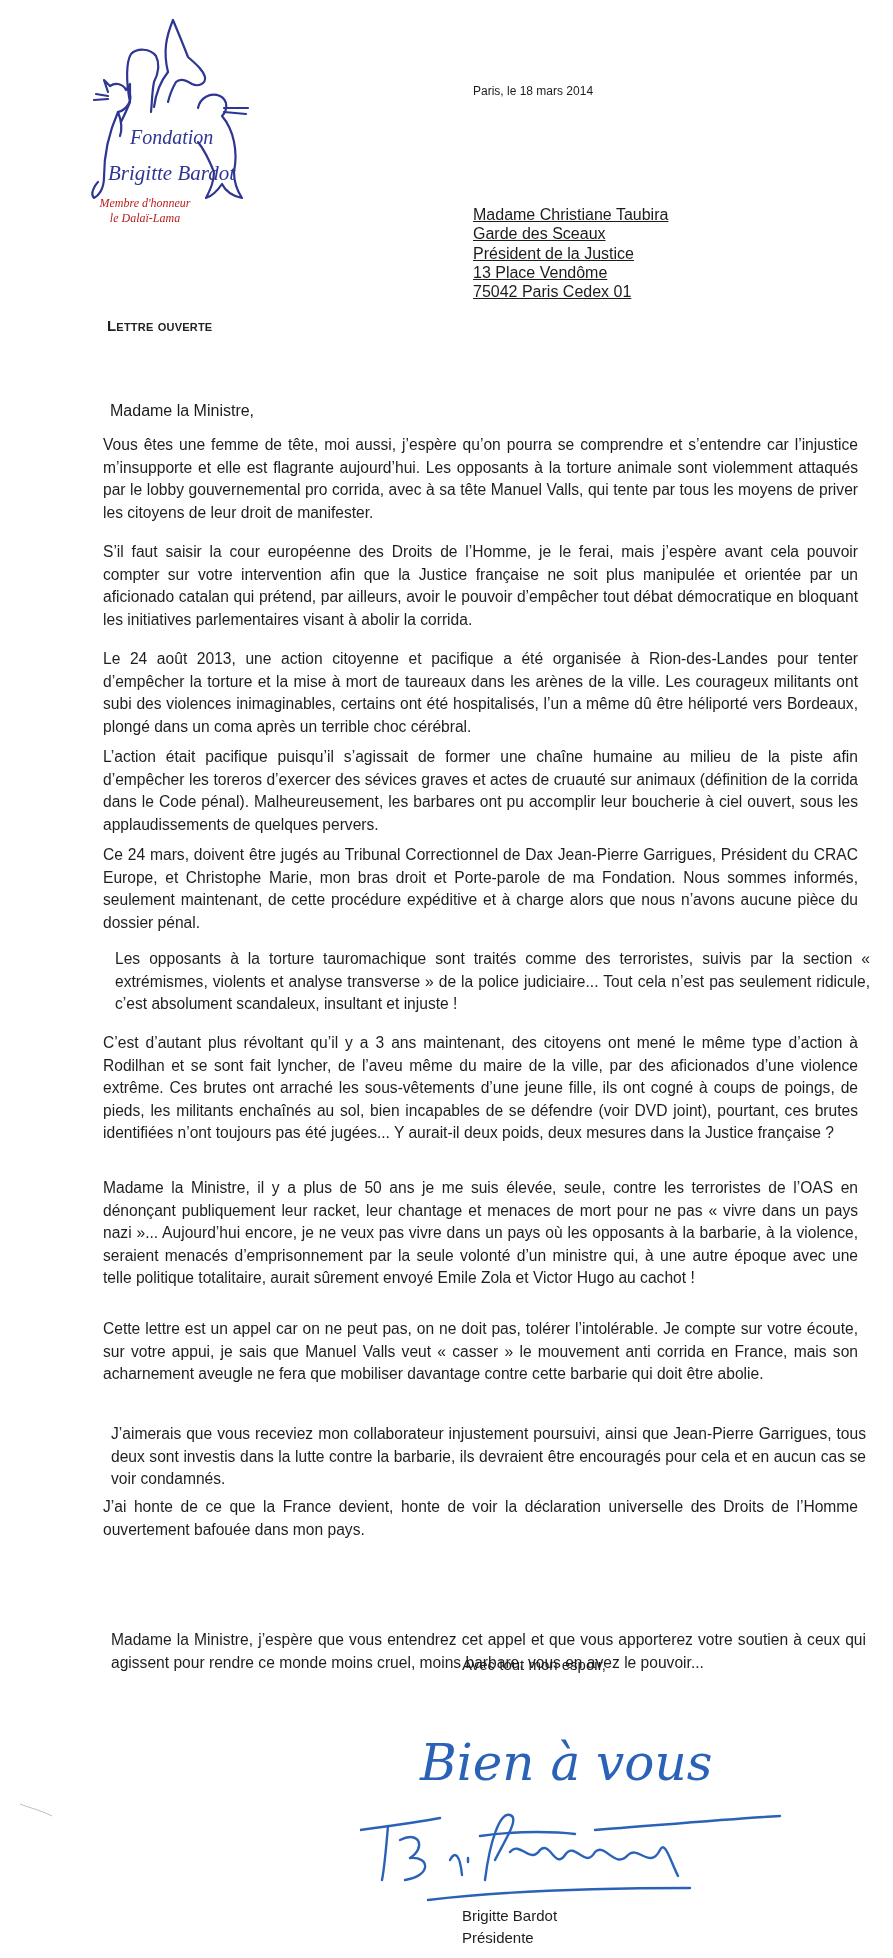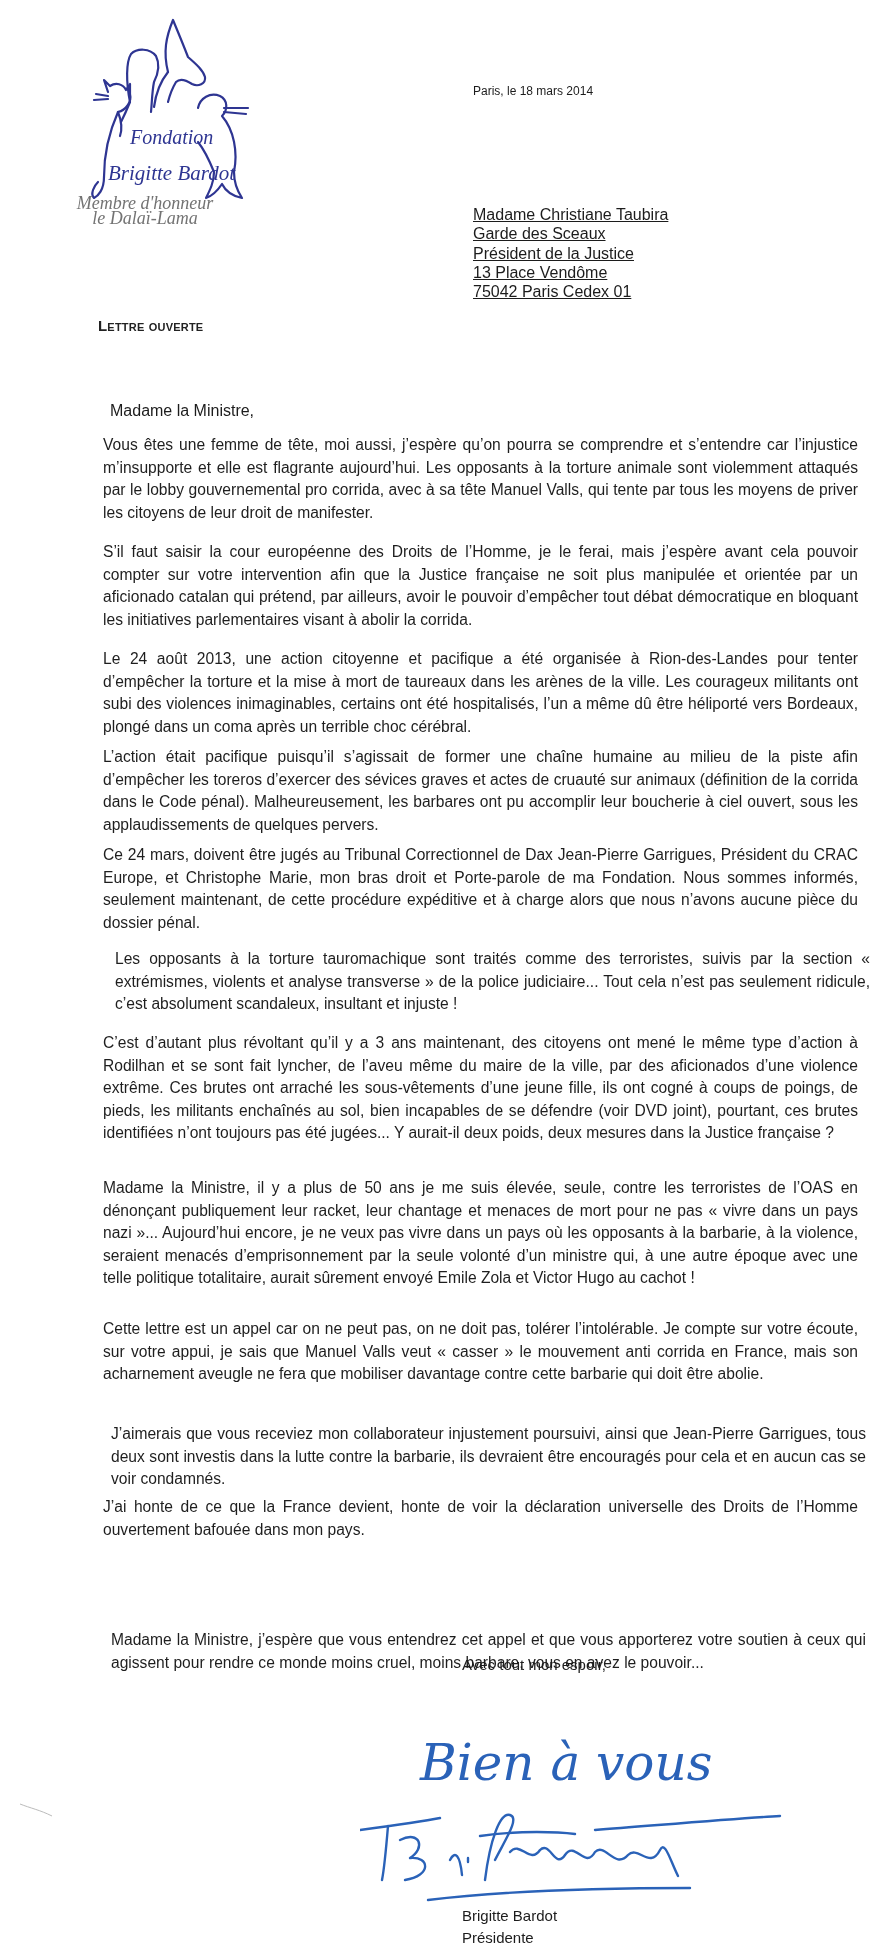--- a/index.html
+++ b/index.html
@@ -1,25 +1,25 @@
 <!DOCTYPE html>
 <html><head>
 <meta charset="utf-8">
 <style>
   html, body { margin: 0; padding: 0; background: #ffffff; }
   body { width: 893px; height: 1958px; position: relative; overflow: hidden;
          font-family: "Liberation Sans", sans-serif; color: #1c1c1c; }
   .logo { position: absolute; left: 38px; top: 12px; width: 230px; height: 200px; }
   .honor { position: absolute; left: 70px; top: 196px; width: 150px; text-align: center;
-           font-family: "Liberation Serif", serif; font-style: italic; color: #737373;
-           font-size: 18px; line-height: 15px; }
+           font-family: "Liberation Serif", serif; font-style: italic; color: #b91c1c;
+           font-size: 12px; line-height: 15px; }
   .date { position: absolute; left: 473px; top: 84px; font-size: 12px; }
   .recipient { position: absolute; left: 473px; top: 205px; font-size: 16px; line-height: 19.3px; text-decoration: underline; }
   .recipient div { white-space: nowrap; }
-  .title { position: absolute; left: 98px; top: 317px; font-size: 15px; font-weight: bold;
+  .title { position: absolute; left: 107px; top: 317px; font-size: 15px; font-weight: bold;
            font-variant: small-caps; letter-spacing: 0.2px; color: #222; }
   .salutation { position: absolute; left: 103px; top: 402px; font-size: 16px; margin-left: 7px; }
   .para { position: absolute; left: 103px; width: 755px; font-size: 15.6px; line-height: 22.6px;
           text-align: justify; color: #1e1e1e; }
   .closing { position: absolute; left: 462px; top: 1656px; font-size: 15px; }
   .handwritten { position: absolute; left: 360px; top: 1680px; width: 460px; height: 230px; }
   .signer { position: absolute; left: 462px; top: 1905px; font-size: 15px; line-height: 22px; }
   .mark { position: absolute; left: 18px; top: 1800px; width: 40px; height: 20px; }
 </style>
 </head>

